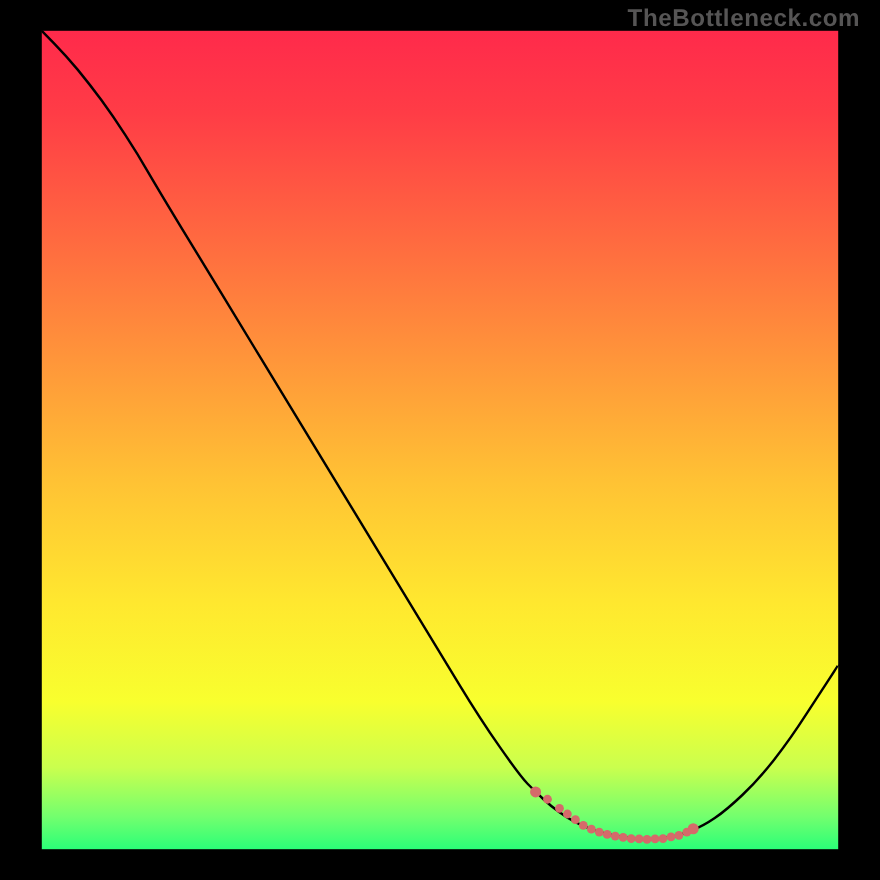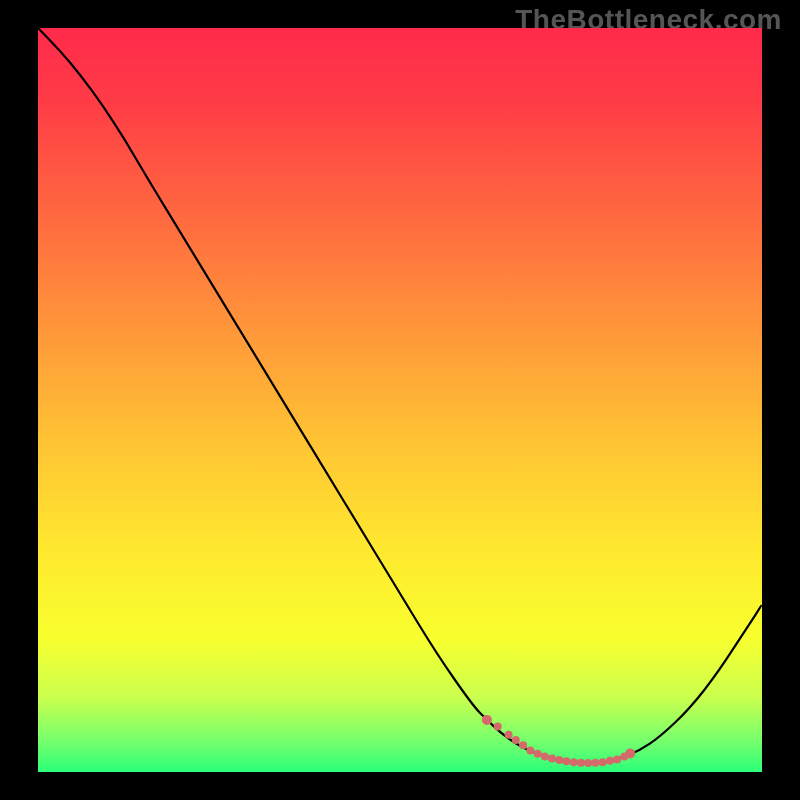--- a/index.html
+++ b/index.html
@@ -14,21 +14,21 @@
     position: relative;
     width: 800px;
     height: 800px;
     background: #000;
   }
   .watermark {
     position: absolute;
     top: 4px;
     right: 18px;
     font-family: Arial, Helvetica, sans-serif;
-    font-size: 28px;
+    font-size: 22px;
     font-weight: 600;
     color: #565555;
     letter-spacing: 0.5px;
   }
   svg {
     position: absolute;
     left: 0;
     top: 0;
   }
 </style>

